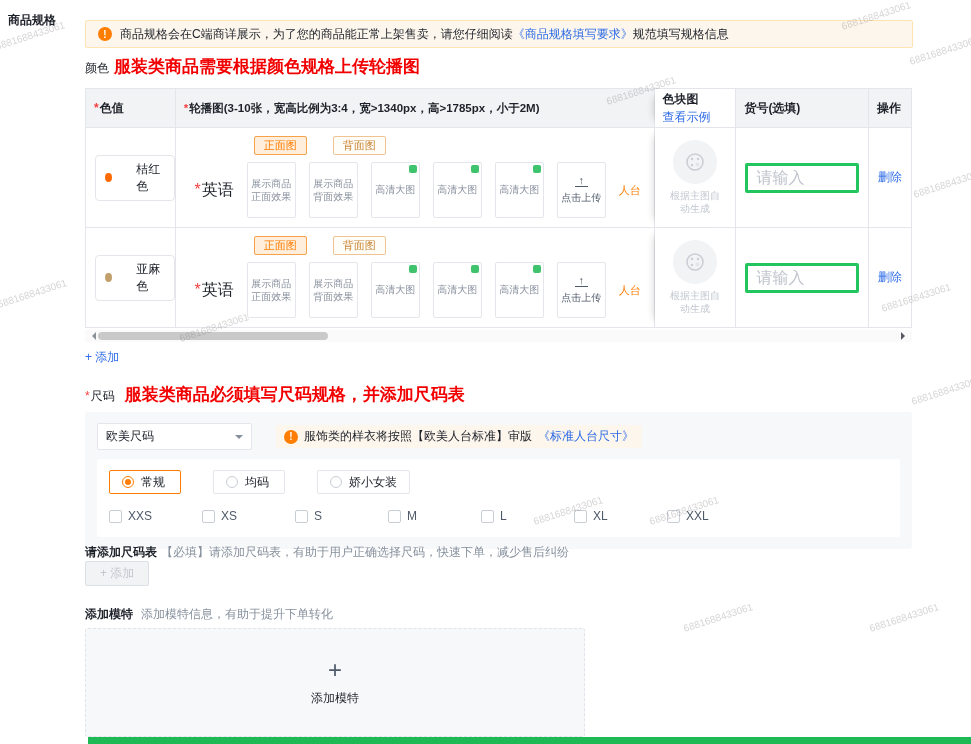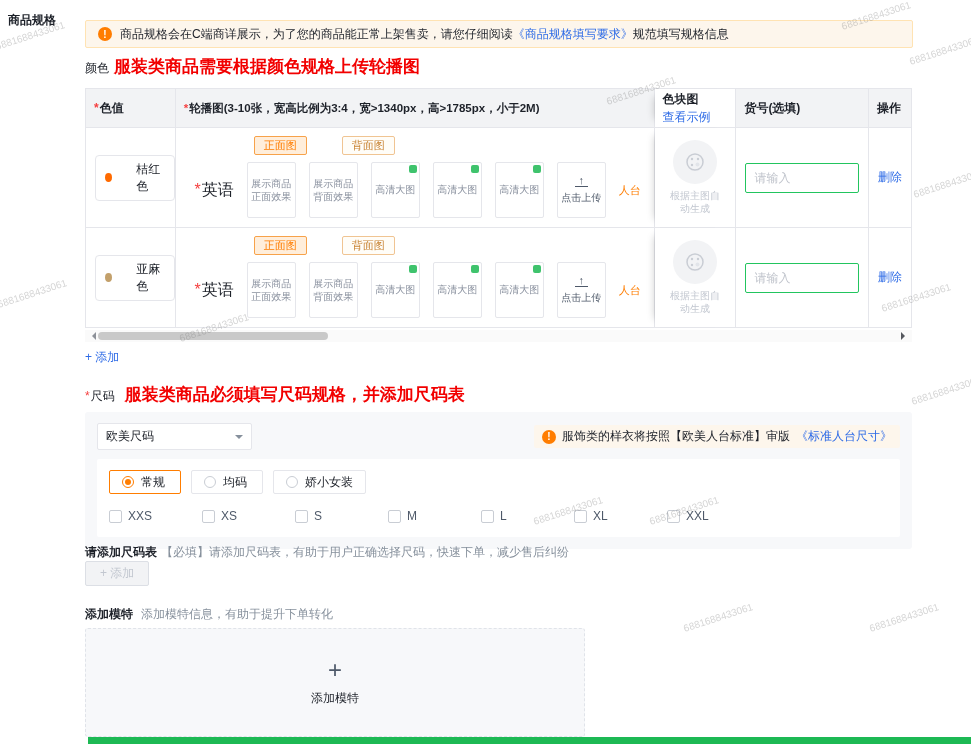--- a/index.html
+++ b/index.html
@@ -42,21 +42,21 @@
   .t-head .c2 { font-size:11.5px; }
   .t-head .c3 { background:#fff; flex-direction:column; align-items:flex-start; justify-content:center; gap:1px; }
   .t-head .c3 .link { font-weight:normal; font-size:12px; }
   .pinned { box-shadow:-8px 0 8px -8px rgba(0,0,0,.22); }
   .t-row { display:flex; height:100px; border-top:1px solid #e5e6eb; }
   .t-row .c1 { display:flex; align-items:center; padding-left:9px; }
   .color-chip { display:inline-flex; align-items:center; gap:24px; border:1px solid #e5e6eb;
     border-radius:4px; padding:5px 9px; background:#fff; cursor:pointer; }
   .dot { width:9px; height:9px; border-radius:50%; background:#999; }
 
-  .tabs { position:absolute; left:78px; top:8px; display:flex; gap:35px; }
+  .tabs { position:absolute; left:78px; top:8px; display:flex; gap:26px; }
   .tab { font-size:11px; padding:1px 9px; border-radius:2px; border:1px solid #f0c492;
     color:#c98434; background:#fffdf8; line-height:15px; cursor:pointer; }
   .tab.active { border-color:#f7a24a; color:var(--accent-orange); background:#ffeedb; }
 
   .upload-row { position:absolute; left:16px; top:34px; display:flex; align-items:center; gap:13px; }
   .lang { font-size:16px; width:42px; text-align:right; flex:none; }
   .ubox { width:49px; height:56px; border:1px solid #e5e6eb; border-radius:2px; background:#fff;
     display:flex; align-items:center; justify-content:center; text-align:center;
     color:#8a919f; font-size:10px; line-height:1.35; padding:2px; position:relative; flex:none; cursor:pointer; }
   .ubox.hd::after { content:''; position:absolute; right:2px; top:2px; width:8px; height:8px;
@@ -64,47 +64,47 @@
   .upload-btn { flex-direction:column; gap:4px; color:#4e5969; }
   .up-ico { display:block; width:13px; border-bottom:1.5px solid #4e5969; line-height:10px;
     font-size:11px; text-align:center; padding-bottom:1px; }
   .mannequin { color:var(--accent-orange); font-size:11px; white-space:nowrap; }
 
   .t-row .c3 { display:flex; flex-direction:column; align-items:center; justify-content:center; gap:5px; background:#fff; }
   .swatch-circle { width:44px; height:44px; border-radius:50%; background:#f2f3f5;
     display:flex; align-items:center; justify-content:center; }
   .swatch-caption { font-size:10px; color:#c2c7d0; text-align:center; line-height:1.3; width:58px; }
   .t-row .c4 { display:flex; align-items:center; padding:0 9px; }
-  .itemno { width:100%; height:30px; border:1px solid #22c55e; border-radius:2px; padding:0 8px;
-    font-size:12px; color:#0c4a6e; outline:none; background:#fff; }
+  .itemno { width:100%; height:30px; border:3px solid #22c55e; border-radius:2px; padding:0 8px;
+    font-size:16px; color:#0c4a6e; outline:none; background:#fff; }
   .itemno::placeholder { color:#c0c4cc; }
   .t-row .c5 { display:flex; align-items:center; justify-content:center; }
 
   
   .hscroll { position:absolute; left:85px; top:330px; width:827px; height:12px; background:#fafafa;
     display:flex; align-items:center; }
   .sb-arrow { width:0; height:0; border:4px solid transparent; margin:0 3px; cursor:pointer; }
   .sb-arrow.left { border-right-color:#8d9199; }
   .sb-arrow.right { border-left-color:#55585e; margin-left:auto; }
   .sb-thumb { position:absolute; left:13px; top:2px; width:230px; height:8px; background:#c9c9c9; border-radius:4px; cursor:pointer; }
 
   .add-link { position:absolute; left:85px; top:349px; font-size:12px; }
 
   .size-head { position:absolute; left:85px; top:383px; display:flex; gap:10px; align-items:flex-start; }
 
   .size-panel { position:absolute; left:85px; top:412px; width:827px; background:#f7f8fa;
     border-radius:3px; padding:11px 12px 12px; }
-  .sp-row1 { display:flex; gap:6px; align-items:center;justify-content:space-between; }
+  .sp-row1 { display:flex; gap:24px; align-items:center; }
   .select { width:155px; height:27px; background:#fff; border:1px solid #e5e6eb; border-radius:2px;
     display:flex; align-items:center; justify-content:space-between; padding:0 8px; cursor:pointer; }
   .chev { width:0; height:0; border:4px solid transparent; border-top-color:#86909c; margin-top:4px; }
   .notice { display:flex; align-items:center; gap:6px; background:#fdf6ec; padding:3px 8px;
     border-radius:2px; }
   .sp-white { margin-top:9px; background:#fff; border-radius:2px; padding:11px 12px 14px; }
-  .fit-row { display:flex; gap:10px; }
+  .fit-row { display:flex; gap:32px; }
   .fit-chip { display:inline-flex; align-items:center; gap:7px; border:1px solid #e5e6eb;
     border-radius:2px; padding:0 12px; height:24px; background:#fff; min-width:72px; cursor:pointer; }
   .radio { width:12px; height:12px; border:1px solid #c9cdd4; border-radius:50%; background:#fff;
     flex:none; position:relative; }
   .fit-chip.active { border-color:var(--accent-orange); }
   .fit-chip.active .radio { border-color:var(--accent-orange); }
   .fit-chip.active .radio::after { content:''; position:absolute; inset:2px; border-radius:50%;
     background:var(--accent-orange); }
   .sizes-row { display:flex; margin-top:15px; }
   .size-item { width:93px; display:flex; align-items:center; gap:6px; color:#4e5969; cursor:pointer; }

